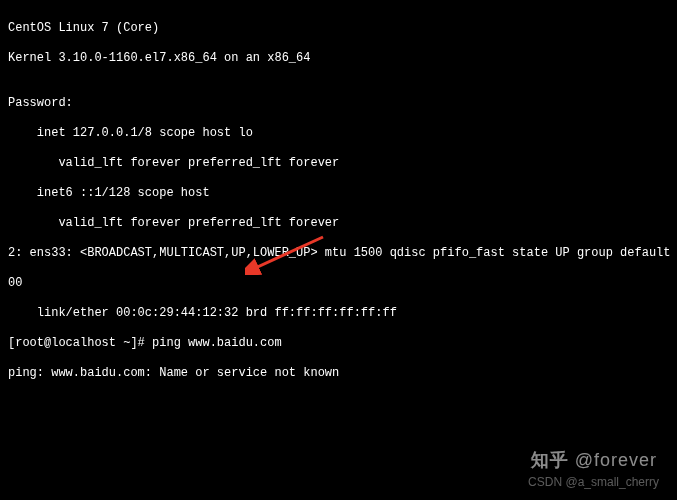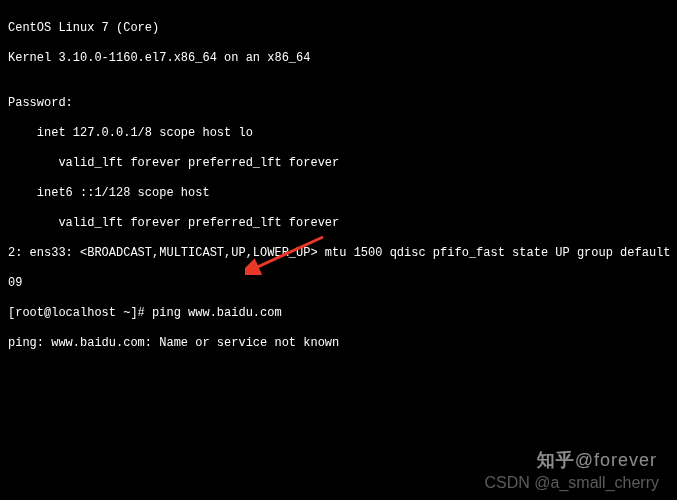--- a/index.html
+++ b/index.html
@@ -29,48 +29,50 @@
     .watermark-zhihu {
       position: absolute;
       right: 20px;
       bottom: 32px;
       color: rgba(255,255,255,0.55);
       font-family: Arial, sans-serif;
       font-size: 18px;
       letter-spacing: 1px;
       display: flex;
       align-items: center;
+      gap: 6px;
     }
     .watermark-zhihu .logo {
       font-weight: bold;
       font-size: 18px;
     }
     .watermark-csdn {
       position: absolute;
       right: 18px;
       bottom: 10px;
       color: rgba(200,200,200,0.45);
       font-family: Arial, sans-serif;
-      font-size: 16px;
+      font-size: 12px;
     }
   </style>
 </head>
 <body>
 
 <div class="terminal">
 <span class="line">CentOS Linux 7 (Core)</span>
 <span class="line">Kernel 3.10.0-1160.el7.x86_64 on an x86_64</span>
 <span class="line"></span>
 <span class="line">Password:</span>
 <span class="line">    inet 127.0.0.1/8 scope host lo</span>
 <span class="line">       valid_lft forever preferred_lft forever</span>
 <span class="line">    inet6 ::1/128 scope host</span>
 <span class="line">       valid_lft forever preferred_lft forever</span>
 <span class="line">2: ens33: &lt;BROADCAST,MULTICAST,UP,LOWER_UP&gt; mtu 1500 qdisc pfifo_fast state UP group default qlen 10</span>
-<span class="line">09</span>
+<span class="line">00</span>
+<span class="line">    link/ether 00:0c:29:44:12:32 brd ff:ff:ff:ff:ff:ff</span>
 <span class="line">[root@localhost ~]# ping www.baidu.com</span>
 <span class="line">ping: www.baidu.com: Name or service not known</span>
 
 
 
 </div>
 
 <svg class="arrow" style="left:245px; top:235px;" width="80" height="40" viewBox="0 0 80 40">
   <defs>
     <marker id="ah" markerWidth="10" markerHeight="10" refX="2" refY="3" orient="auto">

